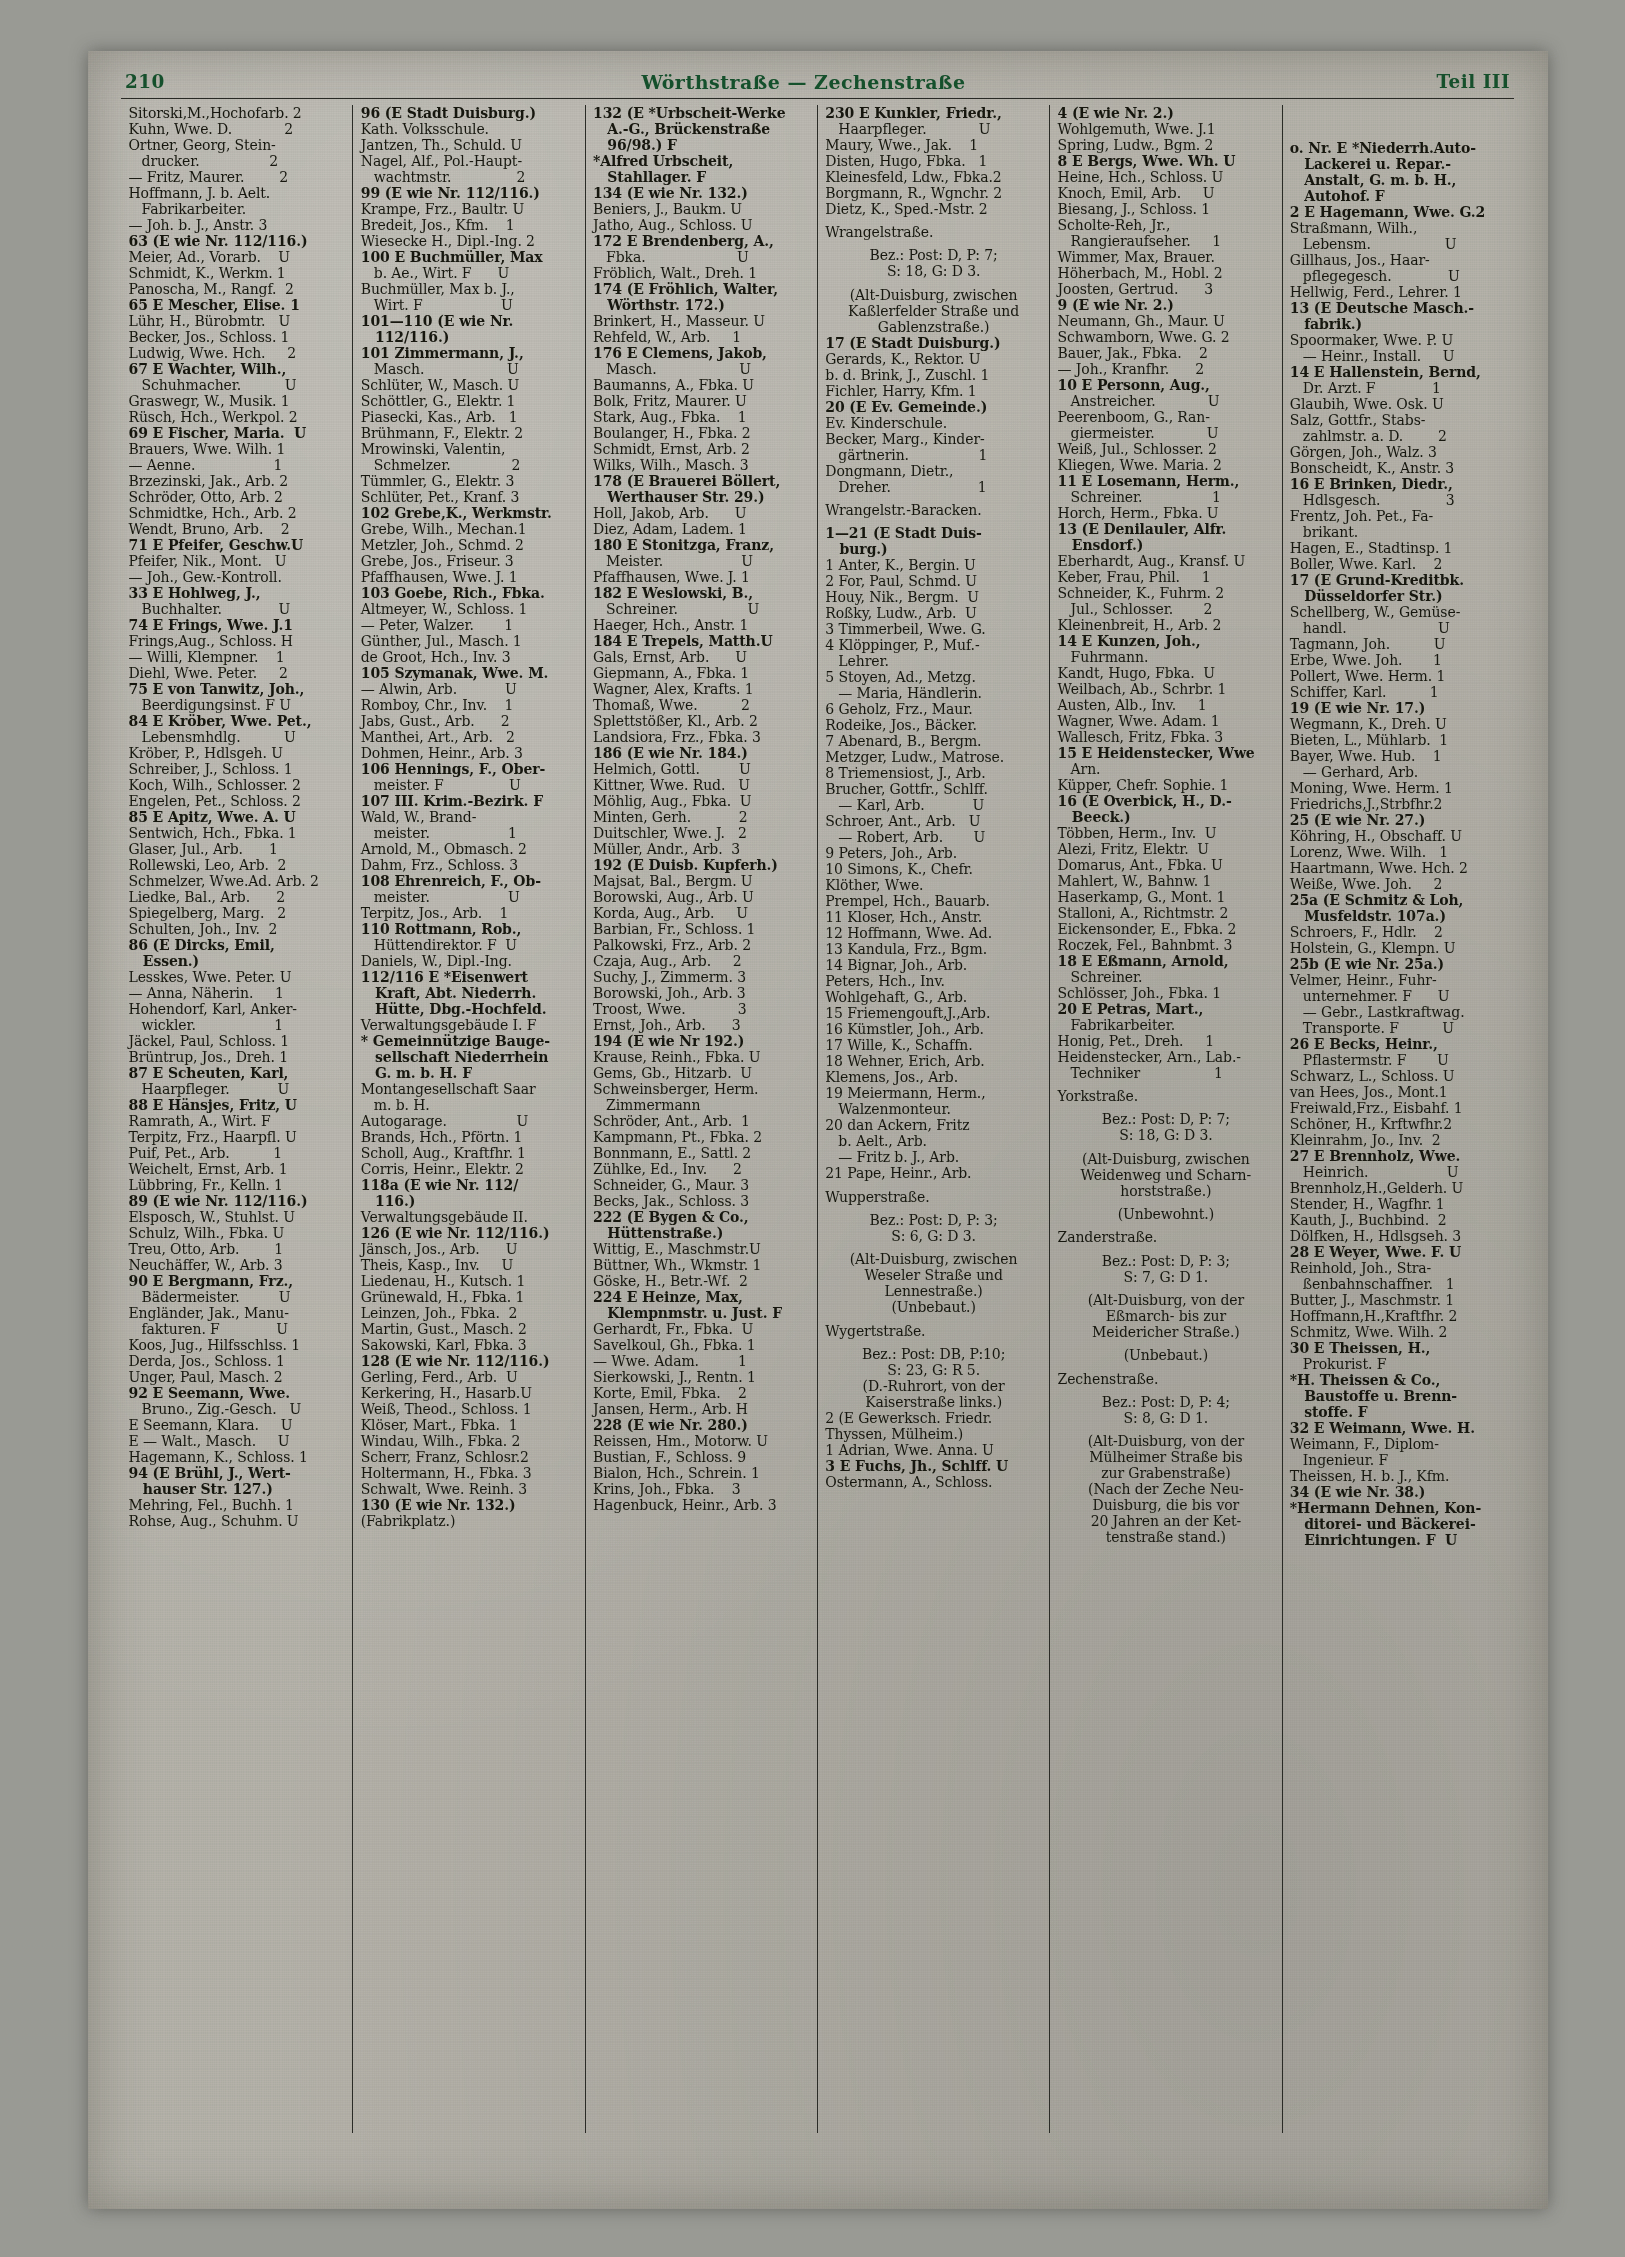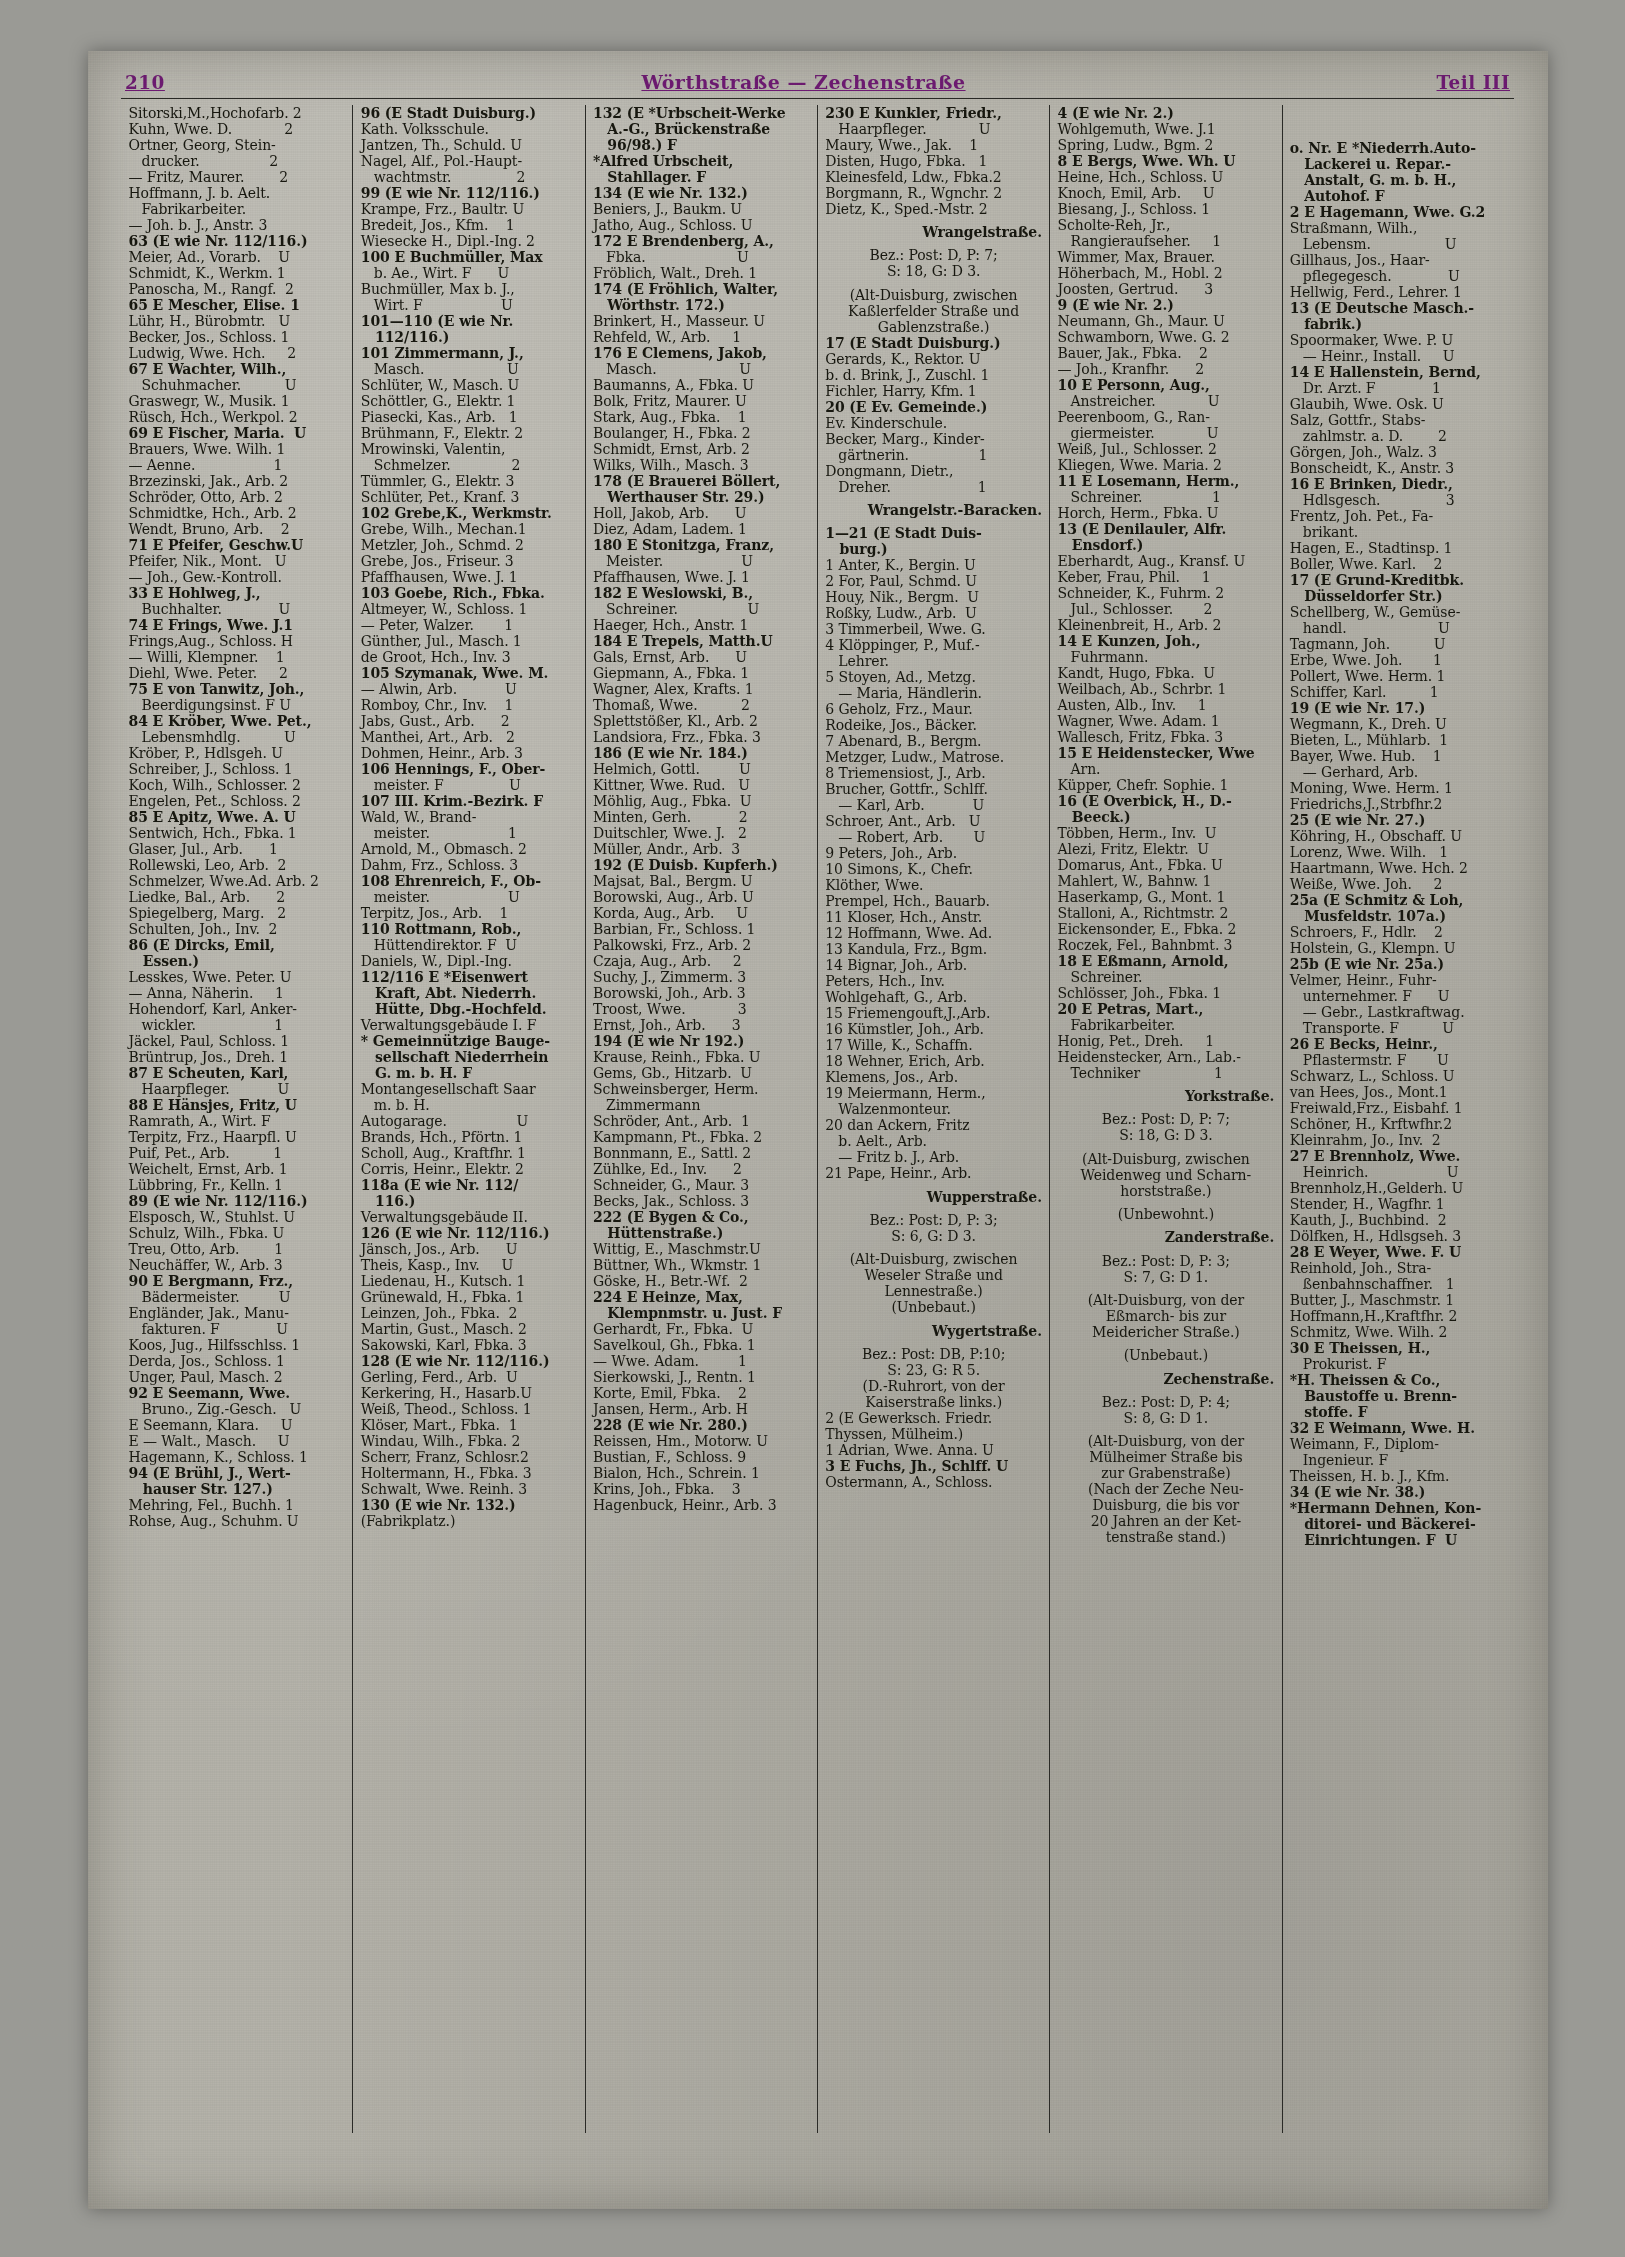--- a/index.html
+++ b/index.html
@@ -41,27 +41,26 @@
   .content {
     position: absolute;
     left: 24px;
     top: 20px;
     width: 1411px;
     height: 2112px;
   }
   
   .head {
     display: flex;
-    align-items: center;
+    align-items: flex-start;
     font-weight: bold;
     font-size: 18.4px;
     letter-spacing: 0.5px;
-    color: #701a75;
+    color: #14532d;
     padding: 0 13px 1.8px 13px;
-    text-decoration: underline;
   }
   .head .pageno { width: 110px; }
   .head .center {
     flex: 1;
     text-align: center;
     font-size: 19px;
   }
   .head .part { width: 138px; text-align: right; }
   .rule {
     height: 1.8px;
@@ -84,21 +83,21 @@
     color: #17170f;
     overflow: hidden;
   }
   .col:last-child { border-right: none; margin-top: 35px; }
   .col .ln {
     white-space: pre;
     font-family: "DejaVu Serif", serif;
     letter-spacing: -0.1px;
   }
   .col .ln.b { font-weight: bold; }
-  .col .ln.c { text-align: right; font-weight: bold; }
+  .col .ln.c { text-align: left; font-weight: normal; }
   .col .ln.ctr { text-align: center; }
   .col .ln.sp { height: 7.3px; }
   
   .grain {
     position: absolute;
     inset: 0;
     pointer-events: none;
     background-image:
       repeating-linear-gradient(0deg, rgba(0,0,0,0.035) 0px, rgba(0,0,0,0.035) 0.9px, rgba(255,255,255,0.02) 0.9px, rgba(255,255,255,0.02) 1.8px),
       repeating-linear-gradient(90deg, rgba(0,0,0,0.025) 0px, rgba(0,0,0,0.025) 0.9px, rgba(255,255,255,0.015) 0.9px, rgba(255,255,255,0.015) 1.8px);

